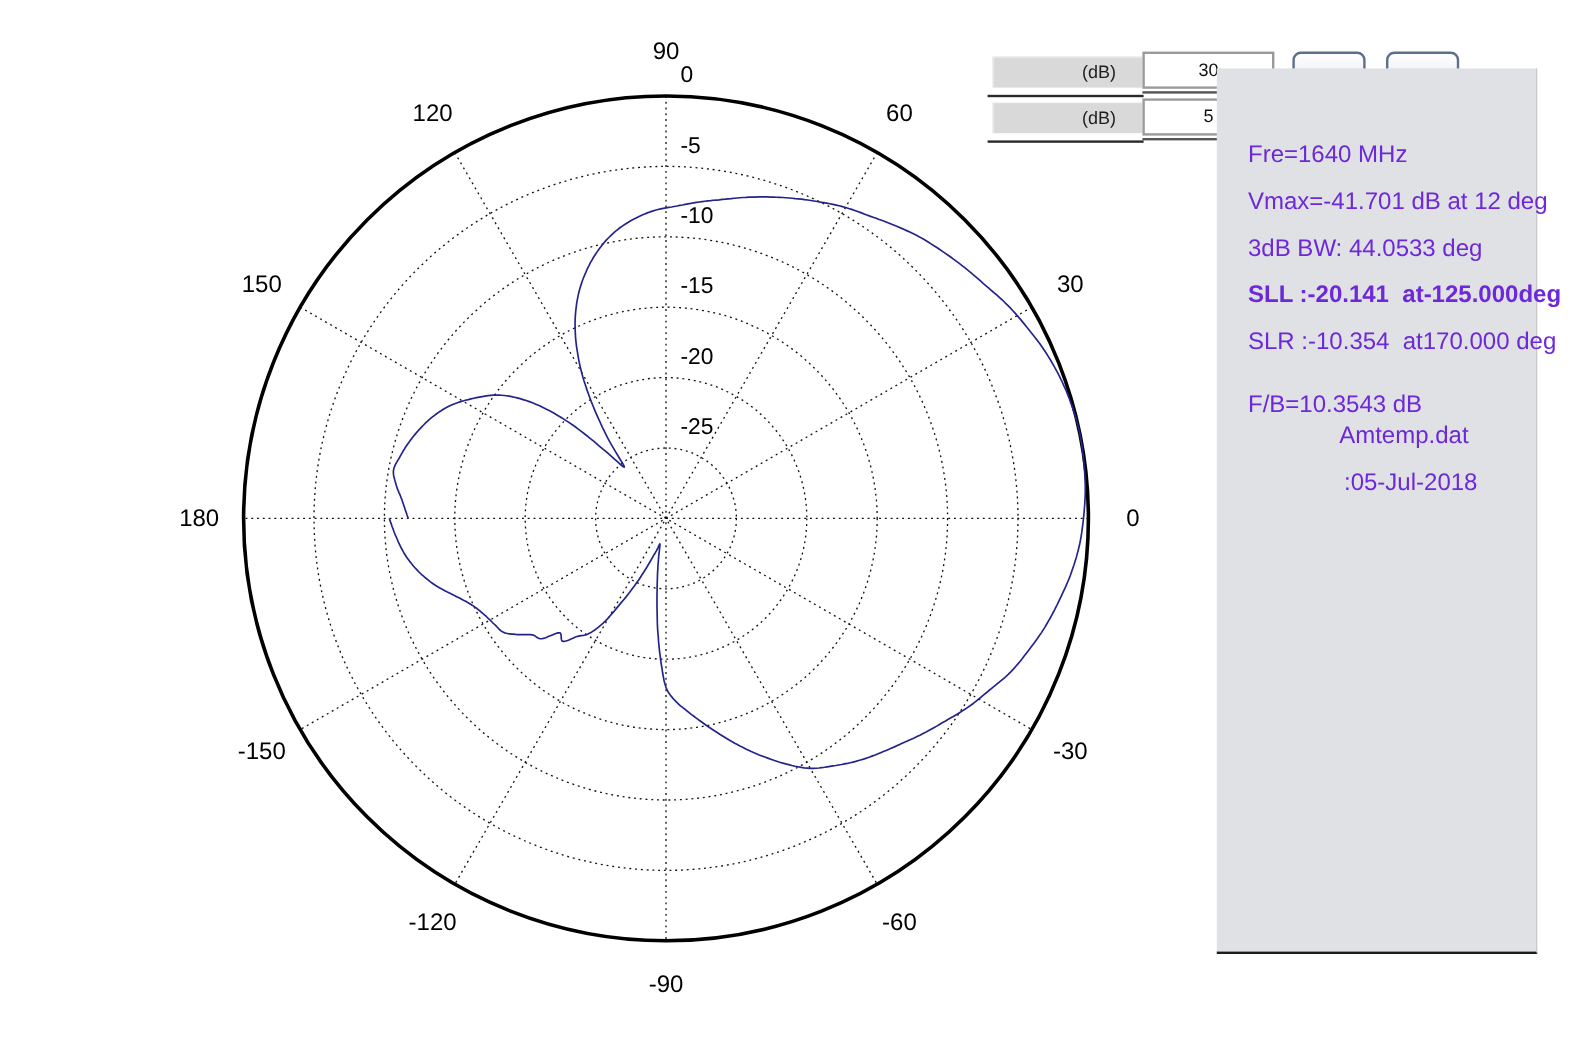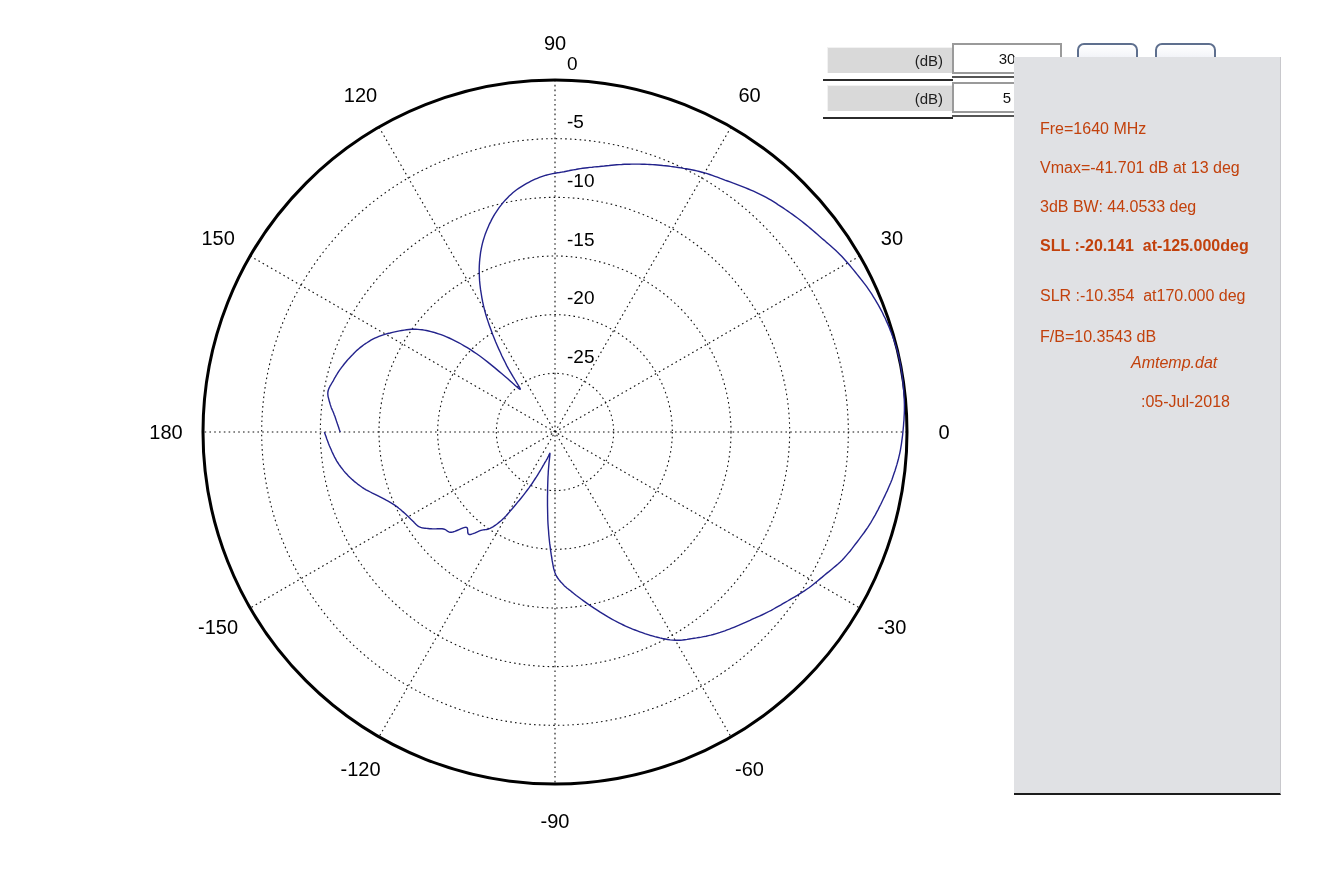--- a/index.html
+++ b/index.html
@@ -2,21 +2,21 @@
 <html><head>
 <meta charset="utf-8">
 <style>
   html,body{margin:0;padding:0;background:#fff;}
   .stage{position:relative;width:1317px;height:885px;background:#ffffff;
          font-family:"Liberation Sans",sans-serif;overflow:hidden;}
   #polar-svg{position:absolute;left:0;top:0;}
 
   
   .glabel{position:absolute;width:125px;height:26px;background:#d9d9d9;color:#1e1e1e;
-          font-size:15px;line-height:26px;text-align:right;padding-right:9px;box-sizing:border-box;
+          font-size:15px;line-height:26px;text-align:right;padding-right:22px;box-sizing:border-box;
           border-top:1px solid #f2f2f2;border-left:1px solid #f2f2f2;}
   #glabel1{left:827px;top:47px;}
   #glabel2{left:827px;top:85px;}
   .tinput{position:absolute;width:110px;height:31px;background:#ffffff;border:2px solid #9a9a9a;
           box-sizing:border-box;text-align:center;font-size:15px;color:#111;padding:0;
           font-family:"Liberation Sans",sans-serif;}
   #input1{left:952px;top:43px;}
   #input2{left:952px;top:82px;}
   .pbtn{position:absolute;width:61px;height:31px;border:2px solid #5e6f8e;border-radius:7px;
         background:linear-gradient(180deg,#ffffff 0%,#f4f5f9 40%,#d8dbe6 100%);
@@ -27,23 +27,23 @@
   #ul-lab1{left:823px;top:79px;width:130px;}
   #ul-in1 {left:952px;top:76px;width:112px;background:#555;}
   #ul-btn1{left:1071px;top:76px;width:72px;}
   #ul-btn2{left:1149px;top:76px;width:72px;}
   #ul-lab2{left:823px;top:117px;width:130px;}
   #ul-in2 {left:952px;top:115px;width:110px;background:#555;}
 
   
   .panel{position:absolute;left:1014px;top:57px;width:266px;height:736px;background:#e0e1e4;
          border-bottom:2px solid #1c1c1c;border-right:1px solid #c8c8cc;}
-  .info-line{position:absolute;left:26px;white-space:pre;font-size:16px;line-height:18px;color:#c2410c;}
+  .info-line{position:absolute;left:26px;white-space:pre;font-size:20px;line-height:18px;color:#6d28d9;}
   #il0{top:63px;} #il1{top:102px;} #il2{top:141px;} #il3{top:180px;font-weight:bold;}
-  #il4{top:230px;} #il5{top:271px;} #il6{top:297px;left:117px;font-style:italic;} #il7{top:336px;left:106px;margin-left:21px;}
+  #il4{top:219px;} #il5{top:271px;} #il6{top:297px;left:102px;} #il7{top:336px;left:106px;}
 </style>
 </head>
 <body>
 
 <div class="stage">
 
   <svg id="polar-svg" width="960" height="870">
       <line x1="907" y1="432" x2="203" y2="432" stroke="#111" stroke-width="1.1" stroke-dasharray="1.6 3.2"></line>
       <line x1="859.8409421321224" y1="256" x2="250.15905786787755" y2="608" stroke="#111" stroke-width="1.1" stroke-dasharray="1.6 3.2"></line>
       <line x1="731" y1="127.1590578678776" x2="379" y2="736.8409421321223" stroke="#111" stroke-width="1.1" stroke-dasharray="1.6 3.2"></line>
@@ -91,21 +91,21 @@
 
   <div class="uline" id="ul-lab1"></div>
   <div class="uline" id="ul-in1"></div>
   <div class="uline" id="ul-btn1"></div>
   <div class="uline" id="ul-btn2"></div>
   <div class="uline" id="ul-lab2"></div>
   <div class="uline" id="ul-in2"></div>
 
   <div class="panel">
     <div class="info-line" id="il0">Fre=1640 MHz</div>
-    <div class="info-line" id="il1">Vmax=-41.701 dB at 13 deg</div>
+    <div class="info-line" id="il1">Vmax=-41.701 dB at 12 deg</div>
     <div class="info-line" id="il2">3dB BW: 44.0533 deg</div>
     <div class="info-line" id="il3">SLL :-20.141  at-125.000deg</div>
     <div class="info-line" id="il4">SLR :-10.354  at170.000 deg</div>
     <div class="info-line" id="il5">F/B=10.3543 dB</div>
     <div class="info-line" id="il6">Amtemp.dat</div>
     <div class="info-line" id="il7">:05-Jul-2018</div>
   </div>
 
 </div>
 

